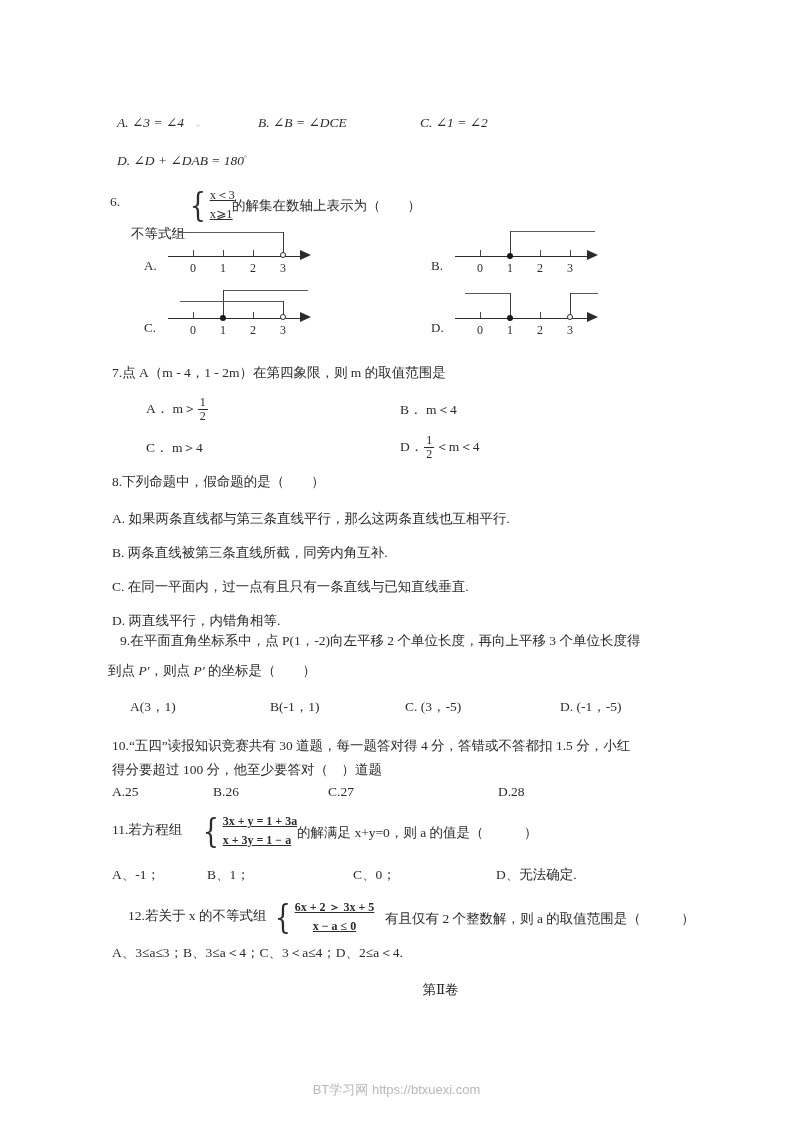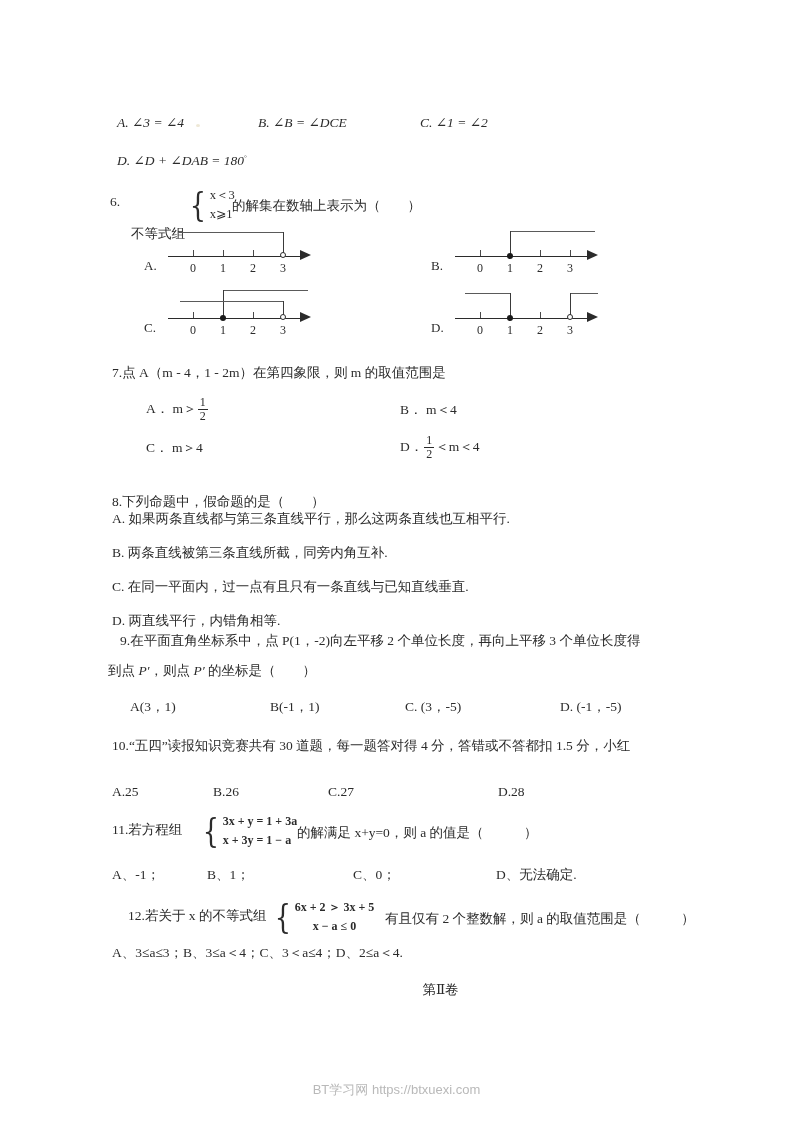--- a/index.html
+++ b/index.html
@@ -64,20 +64,21 @@
     transform: scaleX(0.75);
     display: inline-block;
     color: #2b2b2b;
   }
   .sys .rows {
     display: inline-block;
     text-align: left;
     font-size: 12.5px;
     line-height: 1.55;
     padding-left: 1px;
+    text-decoration: underline;
   }
   .sys .rows .r { display: block; white-space: nowrap; }
   .sys-bold .rows { font-weight: bold; font-size: 12px; }
 
   
   .nl {
     position: absolute;
   }
   .nl .axis {
     position: absolute;
@@ -290,21 +291,21 @@
   <div class="ln" style="left:400px; top:386px;">
     <span>B． m＜4</span>
   </div>
   <div class="ln" style="left:146px; top:424px;">
     <span>C． m＞4</span>
   </div>
   <div class="ln" style="left:400px; top:419px;">
     <span>D．</span><span class="frac"><span class="num">1</span><span class="den">2</span></span><span>＜m＜4</span>
   </div>
 
-  <div class="ln" style="left:112px; top:458px;margin-top:20px;">
+  <div class="ln" style="left:112px; top:458px;">
     <span>8.下列命题中，假命题的是（　　）</span>
   </div>
   <div class="ln" style="left:112px; top:495px;">
     <span>A. 如果两条直线都与第三条直线平行，那么这两条直线也互相平行.</span>
   </div>
   <div class="ln" style="left:112px; top:529px;">
     <span>B. 两条直线被第三条直线所截，同旁内角互补.</span>
   </div>
   <div class="ln" style="left:112px; top:563px;">
     <span>C. 在同一平面内，过一点有且只有一条直线与已知直线垂直.</span>
@@ -327,20 +328,23 @@
   </div>
   <div class="ln" style="left:405px; top:683px;">
     <span>C. (3，-5)</span>
   </div>
   <div class="ln" style="left:560px; top:683px;">
     <span>D. (-1，-5)</span>
   </div>
 
   <div class="ln" style="left:112px; top:722px;">
     <span>10.“五四”读报知识竞赛共有 30 道题，每一题答对得 4 分，答错或不答都扣 1.5 分，小红</span>
+  </div>
+  <div class="ln" style="left:112px; top:746px;">
+    <span>得分要超过 100 分，他至少要答对（　）道题</span>
   </div>
   <div class="ln" style="left:112px; top:768px;">
     <span>A.25</span>
   </div>
   <div class="ln" style="left:213px; top:768px;">
     <span>B.26</span>
   </div>
   <div class="ln" style="left:328px; top:768px;">
     <span>C.27</span>
   </div>

